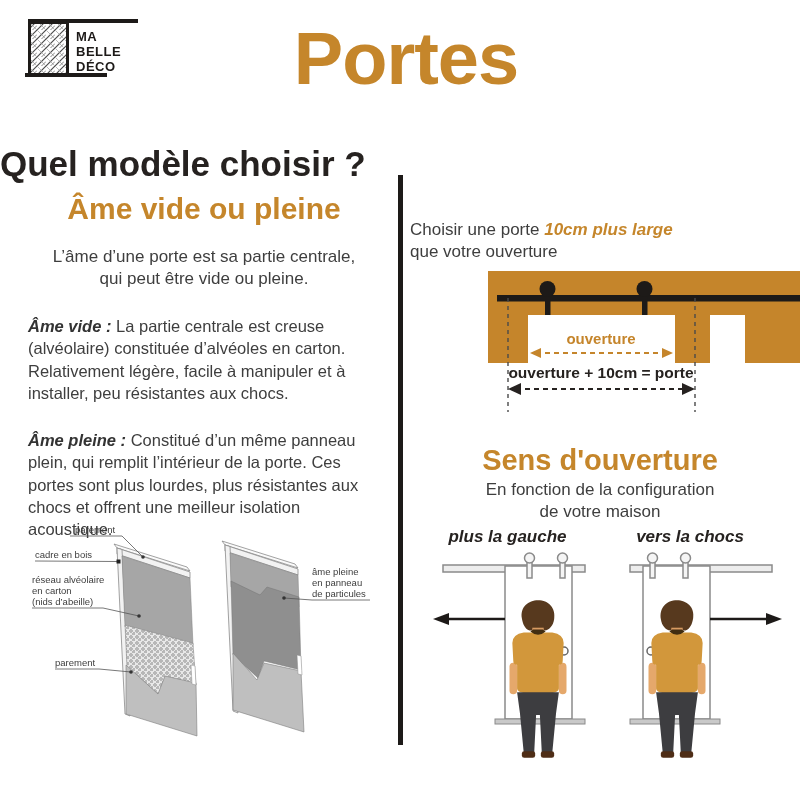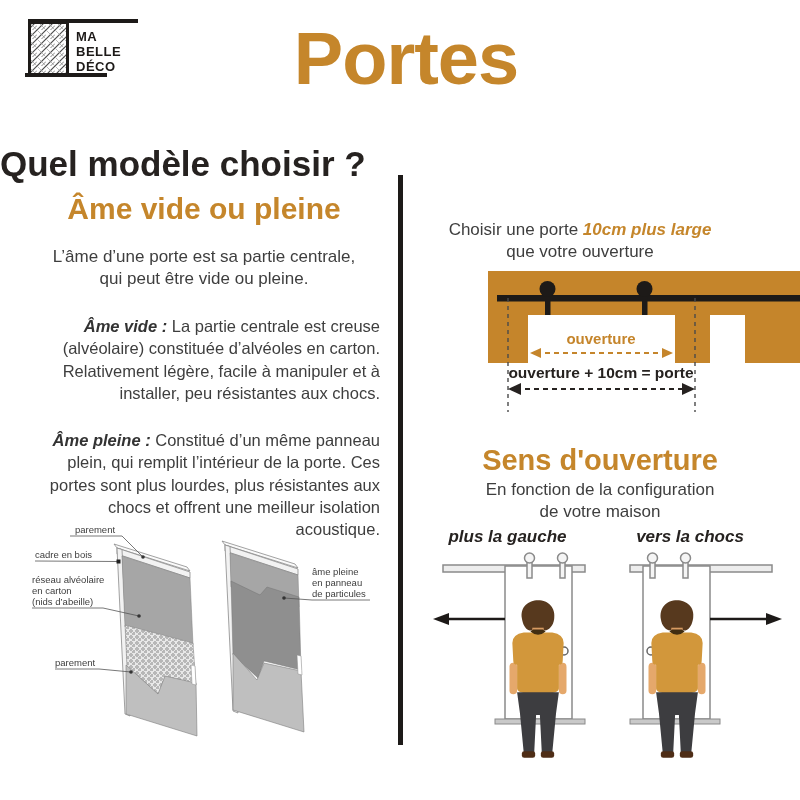--- a/index.html
+++ b/index.html
@@ -17,26 +17,26 @@
   .title{left:0;right:0;top:20px;text-align:center;font-size:74px;line-height:1.05;
          font-weight:800;color:#C5862B;letter-spacing:-1px;padding-left:12px;}
   .subtitle{left:0;right:0;top:103px;text-align:left;font-size:35px;font-weight:800;color:#262220;margin-top:41px;}
 
   .divider{left:398px;top:175px;width:5px;height:570px;background:#1d1a18;}
 
   
   .left-col{left:28px;top:192px;width:352px;}
   .col-heading{margin:0;text-align:center;font-size:30px;font-weight:800;color:#C5862B;}
   .intro{margin-top:20px;text-align:center;font-size:17px;line-height:1.32;color:#3E3E3E;}
-  .para{margin-top:24px;text-align:right;font-size:16.5px;line-height:1.36;color:#3E3E3E;}
+  .para{margin-top:24px;text-align:left;font-size:16.5px;line-height:1.36;color:#3E3E3E;}
   .lead{font-style:italic;font-weight:bold;color:#333;}
 
   
   .taille-h2{left:410px;width:380px;top:184px;text-align:center;font-size:29px;font-weight:800;color:#C5862B;}
-  .taille-sub{left:390px;width:380px;top:219px;text-align:center;font-size:17px;line-height:1.3;color:#3E3E3E;}
+  .taille-sub{left:410px;width:380px;top:219px;text-align:left;font-size:17px;line-height:1.3;color:#3E3E3E;}
   .hl{font-style:italic;font-weight:bold;color:#C5862B;}
   .sens-h2{left:410px;width:380px;top:444px;text-align:center;font-size:29px;font-weight:800;color:#C5862B;}
   .sens-sub{left:410px;width:380px;top:479px;text-align:center;font-size:17px;line-height:1.3;color:#3E3E3E;}
   .dir-label{top:527px;text-align:center;font-size:17px;font-style:italic;font-weight:bold;color:#262220;}
   .dir-left{left:420px;width:175px;}
   .dir-right{left:600px;width:180px;}
 
   .wall-svg{left:480px;top:268px;}
   .cross-svg{left:15px;top:515px;}
   .door-left-svg{left:423px;top:548px;}

